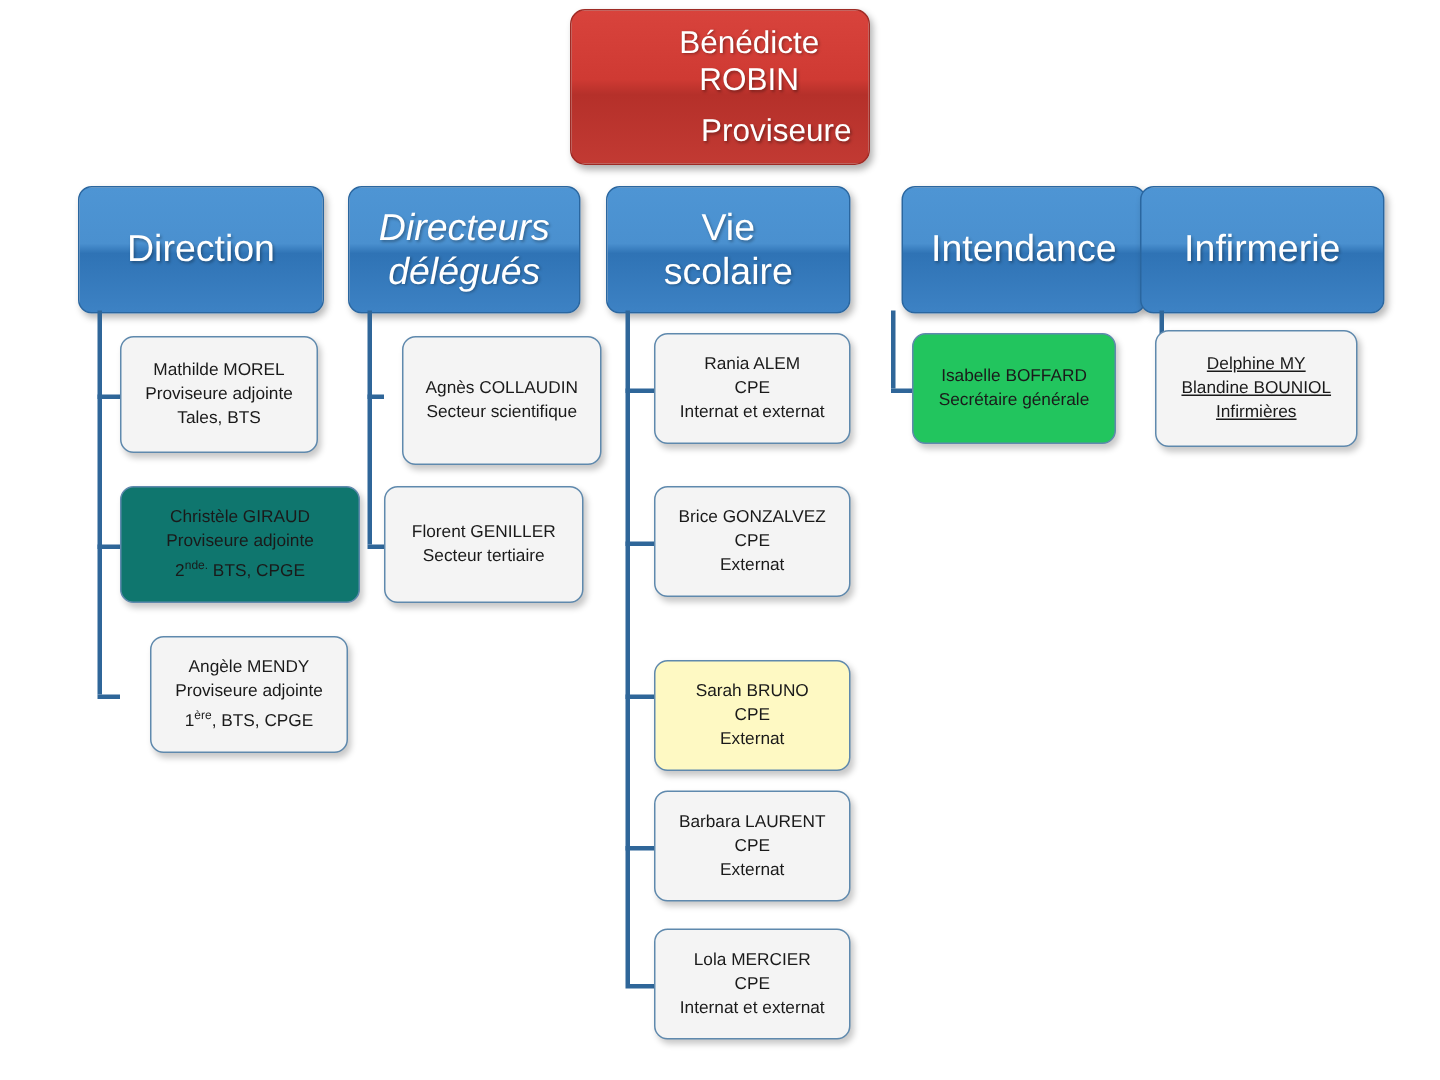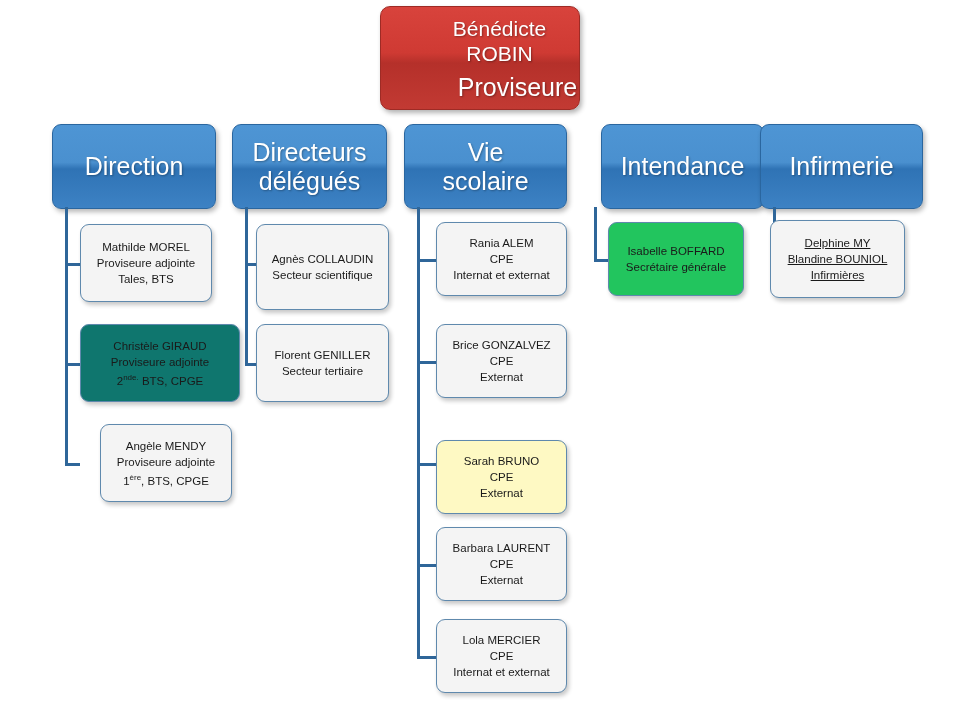--- a/index.html
+++ b/index.html
@@ -41,21 +41,21 @@
   }
   .root-box .root-name {
     color: #ffffff;
     font-size: 21px;
     line-height: 25px;
     text-align: center;
     text-shadow: 1px 1px 2px rgba(0,0,0,0.35);
   }
   .root-box .root-role {
     color: #ffffff;
-    font-size: 25px;
+    font-size: 21px;
     line-height: 25px;
     text-align: center;
     margin-top: 9px;
     text-shadow: 1px 1px 2px rgba(0,0,0,0.35);
     margin-left: 36px;
   }
 
   
   .dept-head {
     position: absolute;
@@ -132,26 +132,26 @@
         <div class="cline">Christèle GIRAUD</div>
         <div class="cline">Proviseure  adjointe</div>
         <div class="cline"><span>2</span><sup>nde.</sup><span> BTS, CPGE</span></div>
       </div>
       <div class="conn-h" style="left: 65px; top: 463px; width: 15px; background: rgb(47, 102, 153);"></div>
       <div class="child-box" style="left: 80px; top: 424px; width: 132px; height: 78px; background: rgb(244, 244, 244); border-color: rgb(95, 137, 173); margin-left: 20px;">
         <div class="cline">Angèle MENDY</div>
         <div class="cline">Proviseure  adjointe</div>
         <div class="cline"><span>1</span><sup>ère</sup><span>, BTS, CPGE</span></div>
       </div>
-      <div class="dept-head" style="left: 232px; top: 124px; width: 155px; height: 85px;">
+      <div class="dept-head" style="left: 232px; top: 124px; width: 155px; height: 85px; font-style: italic;">
         <div>Directeurs<br><span>délégués</span></div>
       </div>
       <div class="conn-v" style="left: 245px; top: 207px; height: 156px; background: rgb(47, 102, 153);"></div>
       <div class="conn-h" style="left: 245px; top: 263px; width: 11px; background: rgb(47, 102, 153);"></div>
-      <div class="child-box" style="left: 256px; top: 224px; width: 133px; height: 86px; background: rgb(244, 244, 244); border-color: rgb(95, 137, 173);">
+      <div class="child-box" style="left: 268px; top: 224px; width: 133px; height: 86px; background: rgb(244, 244, 244); border-color: rgb(95, 137, 173);">
         <div class="cline">Agnès COLLAUDIN</div>
         <div class="cline">Secteur scientifique</div>
       </div>
       <div class="conn-h" style="left: 245px; top: 363px; width: 11px; background: rgb(47, 102, 153);"></div>
       <div class="child-box" style="left: 256px; top: 324px; width: 133px; height: 78px; background: rgb(244, 244, 244); border-color: rgb(95, 137, 173);">
         <div class="cline">Florent GENILLER</div>
         <div class="cline">Secteur tertiaire</div>
       </div>
       <div class="dept-head" style="left: 404px; top: 124px; width: 163px; height: 85px;">
         <div>Vie<br><span>scolaire</span></div>

